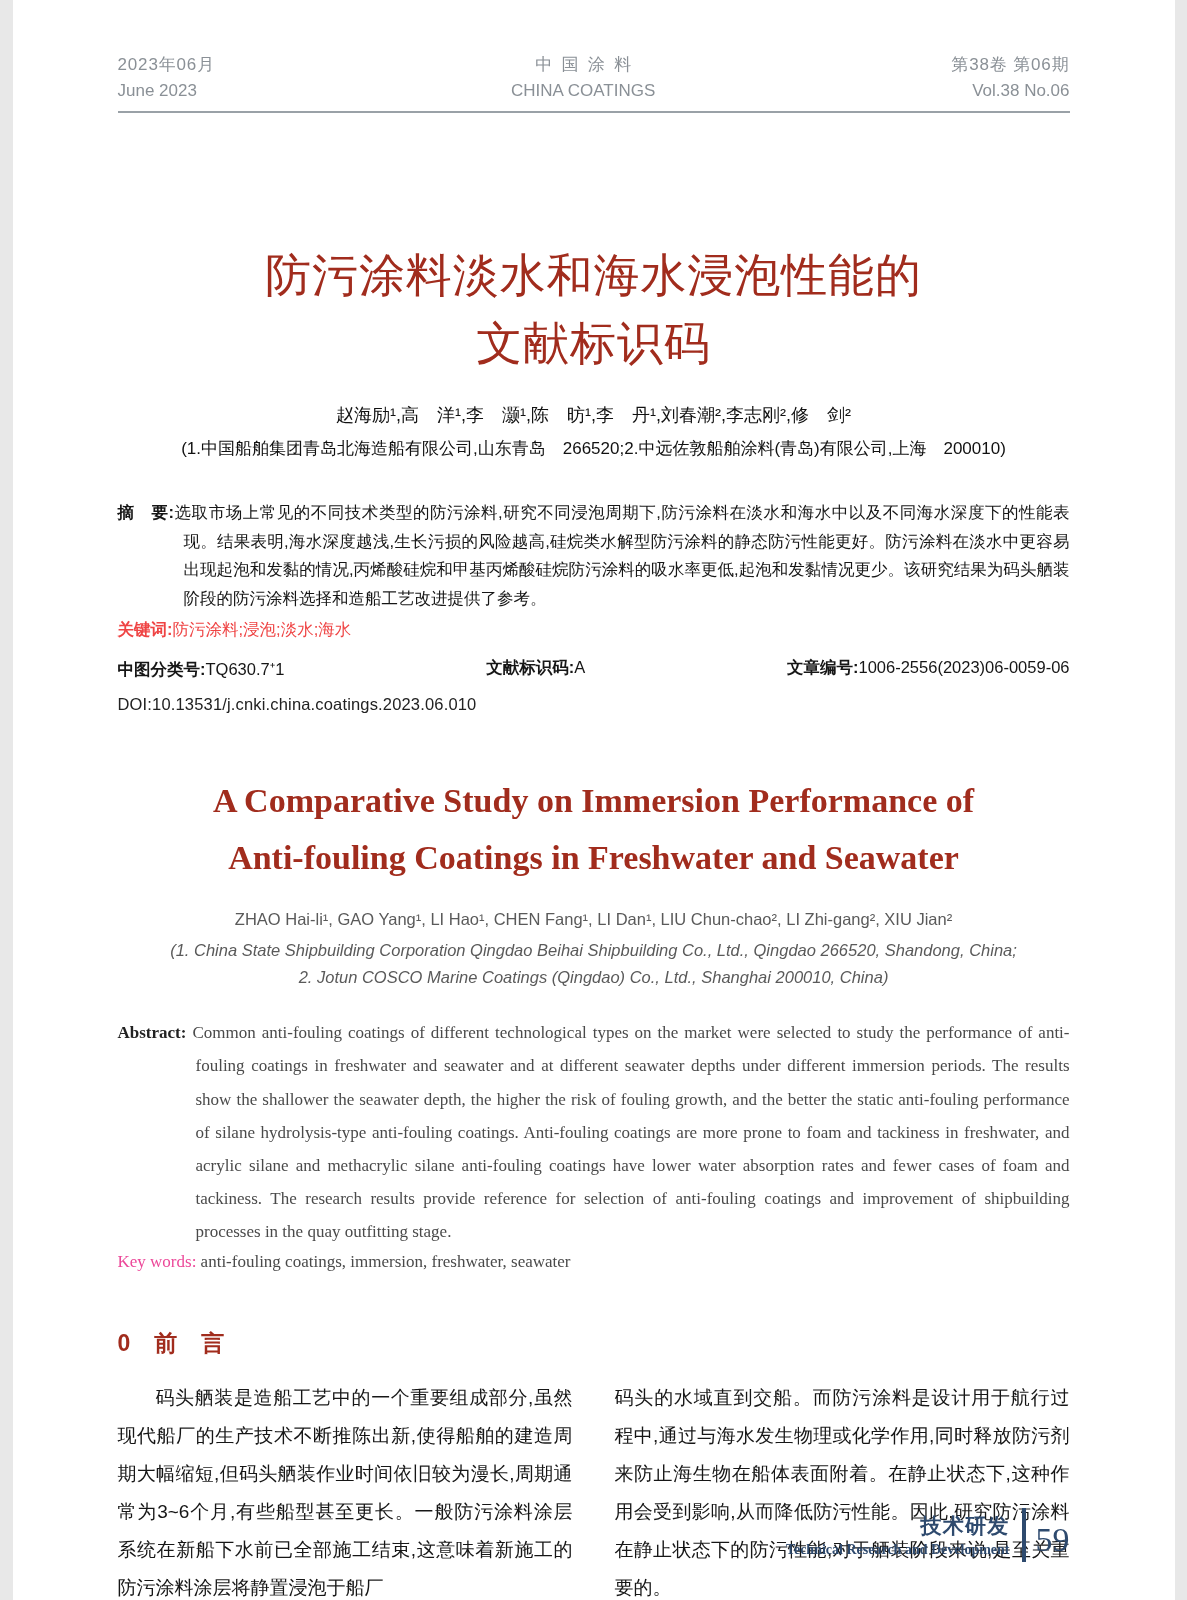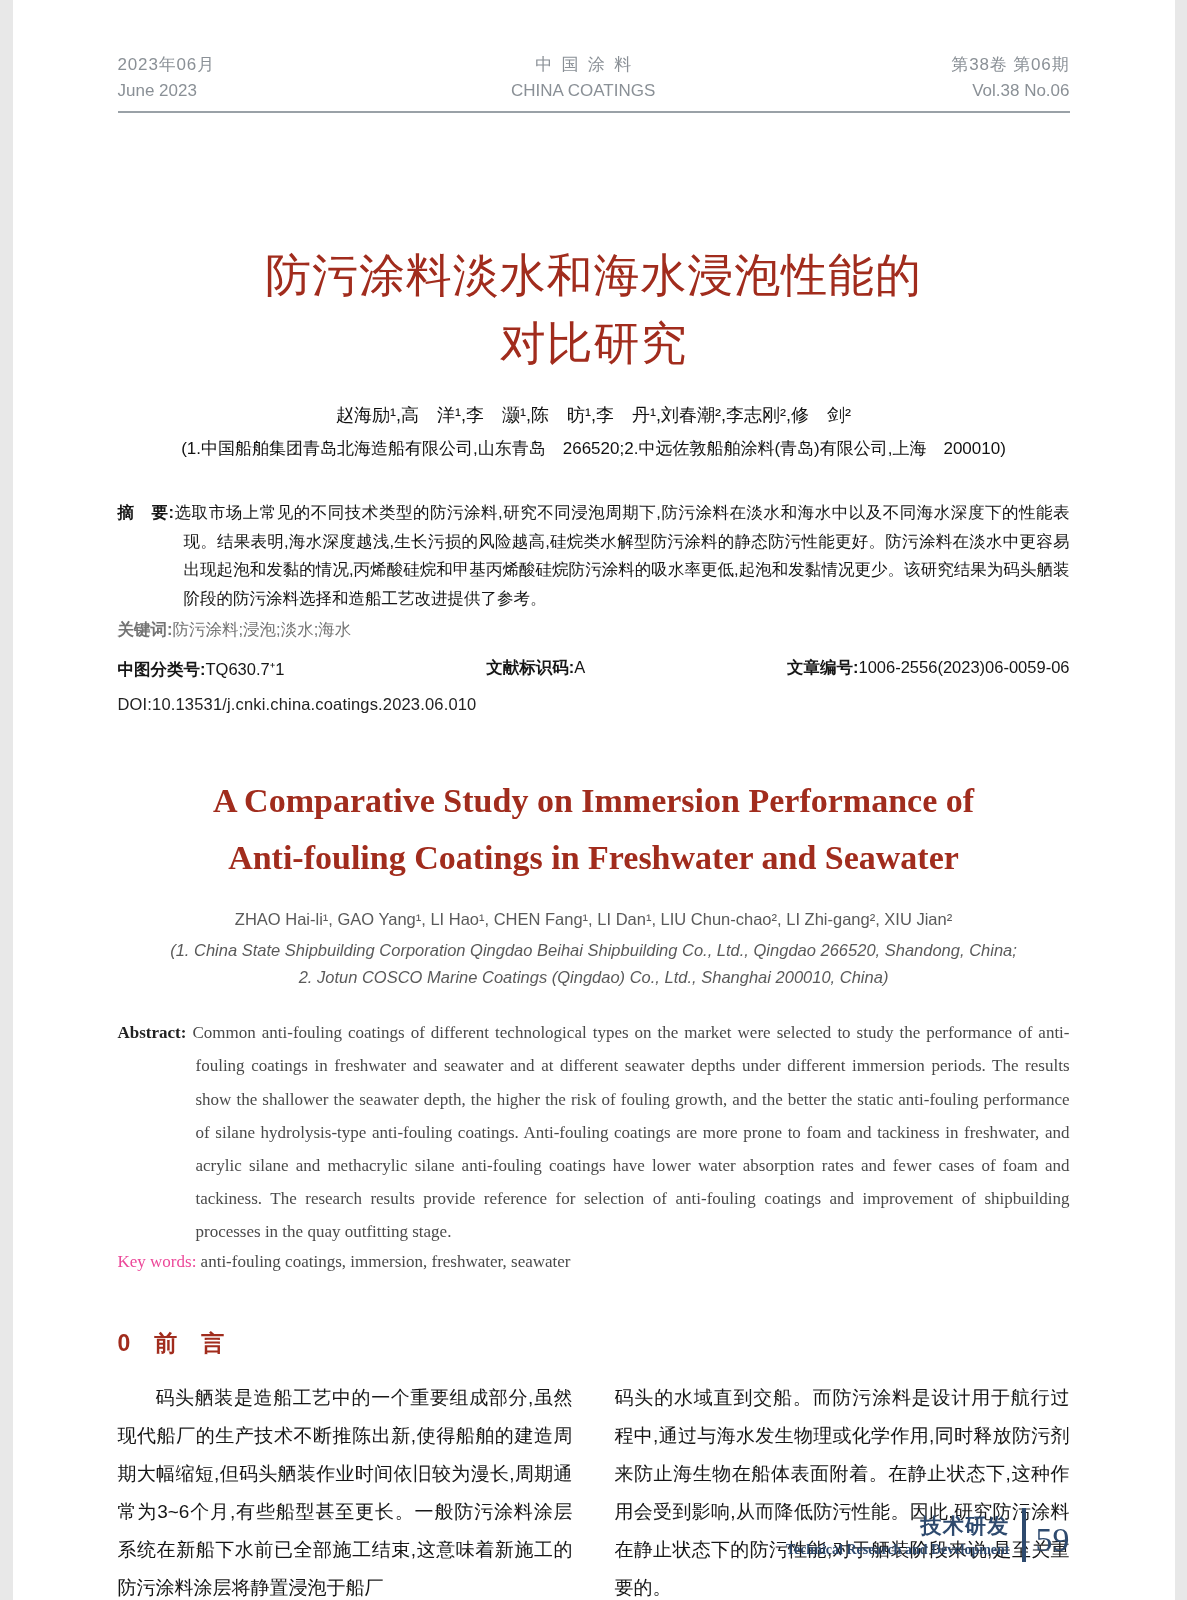--- a/index.html
+++ b/index.html
@@ -25,21 +25,21 @@
   .jh-cn{letter-spacing:0.05em;}
   .jh-center .jh-cn{letter-spacing:0.55em;margin-right:-0.55em;}
   .jheader-rule{border-bottom:2px solid #9aa1a7;margin-top:6px;}
   
   .title-cn{margin-top:128px;text-align:center;color:var(--red);font-weight:normal;font-size:46px;line-height:1.48;letter-spacing:0.02em;}
   .authors-cn{margin-top:26px;text-align:center;font-size:18px;color:#111;}
   .affil-cn{margin-top:10px;text-align:center;font-size:17px;color:#111;}
   
   .abstract-cn{margin-top:38px;font-size:16.5px;line-height:1.74;text-align:justify;color:#161616;padding-left:66px;text-indent:-66px;}
   .abstract-cn .lbl{font-weight:bold;}
-  .keywords-cn{margin-top:6px;font-size:16.5px;color:#737373;}
+  .keywords-cn{margin-top:6px;font-size:16.5px;color:#ef4444;}
   .keywords-cn .lbl{font-weight:bold;}
   .clc-row{margin-top:16px;display:flex;justify-content:space-between;font-size:16.5px;color:#161616;}
   .clc-row .lbl{font-weight:bold;}
   .doi-line{margin-top:14px;font-family:Liberation Sans, sans-serif;font-size:16.5px;color:#222;letter-spacing:0.01em;}
   
   .title-en{margin-top:58px;text-align:center;color:var(--red);font-family:"Liberation Serif",serif;font-weight:bold;font-size:34px;line-height:1.68;}
   .authors-en{margin-top:24px;text-align:center;font-size:16.5px;color:#5a5a5a;}
   .affil-en{margin-top:8px;text-align:center;font-family:Liberation Sans, sans-serif;font-style:italic;font-size:16.5px;line-height:1.62;color:#5a5a5a;}
   
   .abstract-en{margin-top:26px;font-family:"Liberation Serif",serif;font-size:17px;line-height:1.95;text-align:justify;color:#4a4a4a;padding-left:78px;text-indent:-78px;}
@@ -75,21 +75,21 @@
     </div>
     <div class="jh-right">
       <div class="jh-cn">第38卷 第06期</div>
       <div>Vol.38 No.06</div>
     </div>
   </div>
   <div class="jheader-rule"></div>
 
   <h1 class="title-cn">
     <div>防污涂料淡水和海水浸泡性能的</div>
-    <div>对比研究</div>
+    <div>文献标识码</div>
   </h1>
 
   <div class="authors-cn">赵海励¹,高　洋¹,李　灏¹,陈　昉¹,李　丹¹,刘春潮²,李志刚²,修　剑²</div>
   <div class="affil-cn">(1.中国船舶集团青岛北海造船有限公司,山东青岛　266520;2.中远佐敦船舶涂料(青岛)有限公司,上海　200010)</div>
 
   <div class="abstract-cn"><span class="lbl">摘　要:</span><span>选取市场上常见的不同技术类型的防污涂料,研究不同浸泡周期下,防污涂料在淡水和海水中以及不同海水深度下的性能表现。结果表明,海水深度越浅,生长污损的风险越高,硅烷类水解型防污涂料的静态防污性能更好。防污涂料在淡水中更容易出现起泡和发黏的情况,丙烯酸硅烷和甲基丙烯酸硅烷防污涂料的吸水率更低,起泡和发黏情况更少。该研究结果为码头舾装阶段的防污涂料选择和造船工艺改进提供了参考。</span></div>
 
   <div class="keywords-cn"><span class="lbl">关键词:</span><span>防污涂料;浸泡;淡水;海水</span></div>
 
   <div class="clc-row">

